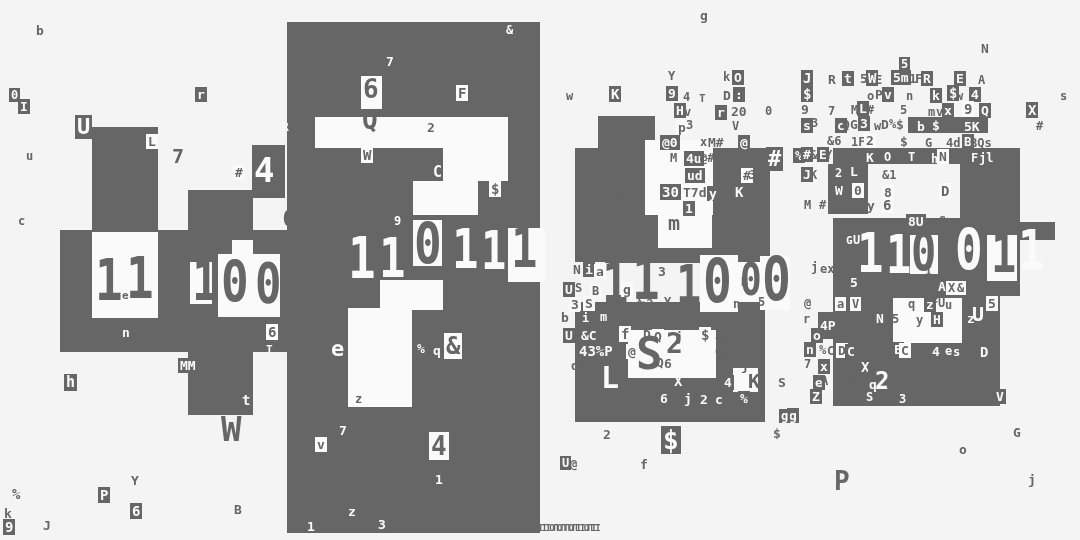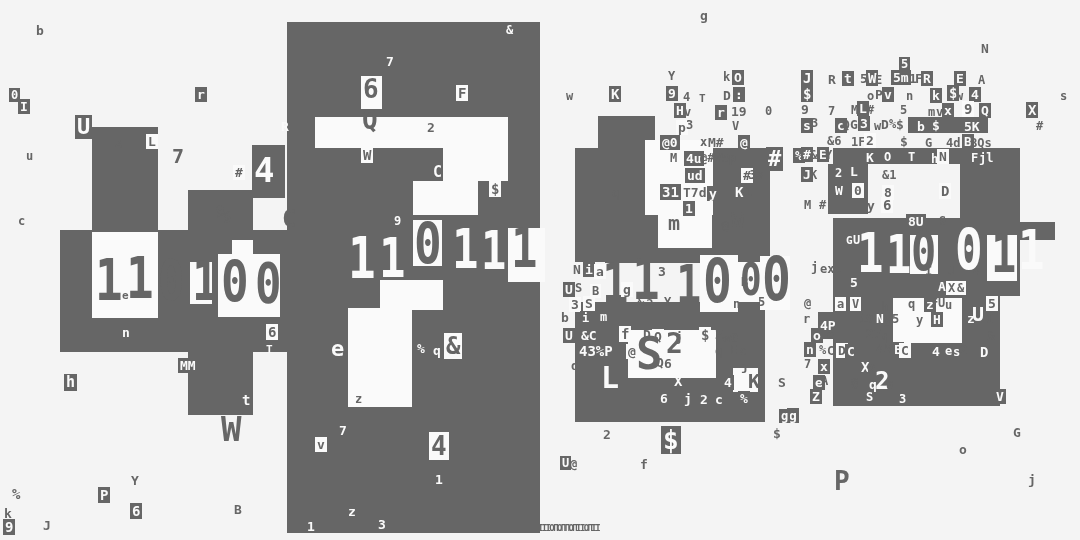--- a/index.html
+++ b/index.html
@@ -138,38 +138,38 @@
     <span class="glyph" style="left: 666px; top: 86px; font-size: 13px; color: rgb(250, 250, 250); background: rgb(102, 102, 102); padding: 1px 2px;">9</span>
     <span class="glyph" style="left: 683px; top: 91px; font-size: 12px; color: rgb(102, 102, 102);">4</span>
     <span class="glyph" style="left: 699px; top: 93px; font-size: 11px; color: rgb(102, 102, 102);">T</span>
     <span class="glyph" style="left: 723px; top: 71px; font-size: 12px; color: rgb(102, 102, 102);">k</span>
     <span class="glyph" style="left: 732px; top: 70px; font-size: 13px; color: rgb(250, 250, 250); background: rgb(102, 102, 102); padding: 1px 2px;">O</span>
     <span class="glyph" style="left: 723px; top: 89px; font-size: 13px; color: rgb(102, 102, 102);">D</span>
     <span class="glyph" style="left: 733px; top: 87px; font-size: 13px; color: rgb(250, 250, 250); background: rgb(102, 102, 102); padding: 1px 2px;">:</span>
     <span class="glyph" style="left: 674px; top: 103px; font-size: 13px; color: rgb(250, 250, 250); background: rgb(102, 102, 102); padding: 1px 2px;">H</span>
     <span class="glyph" style="left: 684px; top: 106px; font-size: 12px; color: rgb(102, 102, 102);">v</span>
     <span class="glyph" style="left: 715px; top: 105px; font-size: 13px; color: rgb(250, 250, 250); background: rgb(102, 102, 102); padding: 1px 2px;">r</span>
-    <span class="glyph" style="left: 731px; top: 105px; font-size: 13px; color: rgb(102, 102, 102);">19</span>
+    <span class="glyph" style="left: 731px; top: 105px; font-size: 13px; color: rgb(102, 102, 102);">20</span>
     <span class="glyph" style="left: 765px; top: 105px; font-size: 12px; color: rgb(102, 102, 102);">0</span>
     <span class="glyph" style="left: 676px; top: 120px; font-size: 13px; color: rgb(102, 102, 102); background: rgb(250, 250, 250); padding: 1px 2px;">p</span>
     <span class="glyph" style="left: 686px; top: 119px; font-size: 12px; color: rgb(102, 102, 102);">3</span>
     <span class="glyph" style="left: 732px; top: 120px; font-size: 12px; color: rgb(102, 102, 102);">V</span>
     <span class="glyph" style="left: 660px; top: 135px; font-size: 13px; color: rgb(250, 250, 250); background: rgb(102, 102, 102); padding: 1px 2px;">@0</span>
     <span class="glyph" style="left: 700px; top: 136px; font-size: 12px; color: rgb(102, 102, 102);">x</span>
     <span class="glyph" style="left: 708px; top: 136px; font-size: 13px; color: rgb(102, 102, 102);">M#</span>
     <span class="glyph" style="left: 738px; top: 135px; font-size: 13px; color: rgb(250, 250, 250); background: rgb(102, 102, 102); padding: 1px 2px;">@</span>
     <span class="glyph" style="left: 670px; top: 152px; font-size: 12px; color: rgb(102, 102, 102);">M</span>
     <span class="glyph" style="left: 684px; top: 151px; font-size: 13px; color: rgb(250, 250, 250); background: rgb(102, 102, 102); padding: 1px 2px;">4u</span>
     <span class="glyph" style="left: 700px; top: 152px; font-size: 12px; color: rgb(102, 102, 102);">@#V5p</span>
     <span class="glyph" style="left: 766px; top: 147px; font-size: 22px; color: rgb(250, 250, 250); background: rgb(102, 102, 102); padding: 1px 2px;">#</span>
     <span class="glyph" style="left: 685px; top: 168px; font-size: 13px; color: rgb(250, 250, 250); background: rgb(102, 102, 102); padding: 1px 2px;">ud</span>
     <span class="glyph" style="left: 741px; top: 168px; font-size: 13px; color: rgb(102, 102, 102); background: rgb(250, 250, 250); padding: 1px 2px;">#</span>
     <span class="glyph" style="left: 749px; top: 169px; font-size: 12px; color: rgb(102, 102, 102); font-style: italic;">3m</span>
     <span class="glyph" style="left: 612px; top: 186px; font-size: 13px; color: rgb(102, 102, 102);">q</span>
-    <span class="glyph" style="left: 660px; top: 184px; font-size: 14px; color: rgb(250, 250, 250); background: rgb(102, 102, 102); padding: 1px 2px;">31</span>
+    <span class="glyph" style="left: 660px; top: 184px; font-size: 14px; color: rgb(250, 250, 250); background: rgb(102, 102, 102); padding: 1px 2px;">30</span>
     <span class="glyph" style="left: 683px; top: 186px; font-size: 13px; color: rgb(102, 102, 102);">T7d</span>
     <span class="glyph" style="left: 707px; top: 186px; font-size: 13px; color: rgb(250, 250, 250); background: rgb(102, 102, 102); padding: 1px 2px;">y</span>
     <span class="glyph" style="left: 733px; top: 184px; font-size: 14px; color: rgb(250, 250, 250); background: rgb(102, 102, 102); padding: 1px 2px;">K</span>
     <span class="glyph" style="left: 745px; top: 186px; font-size: 12px; color: rgb(102, 102, 102);">1</span>
     <span class="glyph" style="left: 683px; top: 201px; font-size: 13px; color: rgb(250, 250, 250); background: rgb(102, 102, 102); padding: 1px 2px;">1</span>
     <span class="glyph" style="left: 668px; top: 213px; font-size: 20px; color: rgb(102, 102, 102);">m</span>
     <span class="glyph" style="left: 721px; top: 218px; font-size: 13px; color: rgb(102, 102, 102);">@</span>
     <span class="glyph" style="left: 731px; top: 210px; font-size: 22px; color: rgb(102, 102, 102);">W</span>
     <span class="glyph" style="left: 573px; top: 263px; font-size: 13px; color: rgb(102, 102, 102);">N</span>
     <span class="glyph" style="left: 583px; top: 262px; font-size: 13px; color: rgb(250, 250, 250); background: rgb(102, 102, 102); padding: 1px 2px;">i</span>

